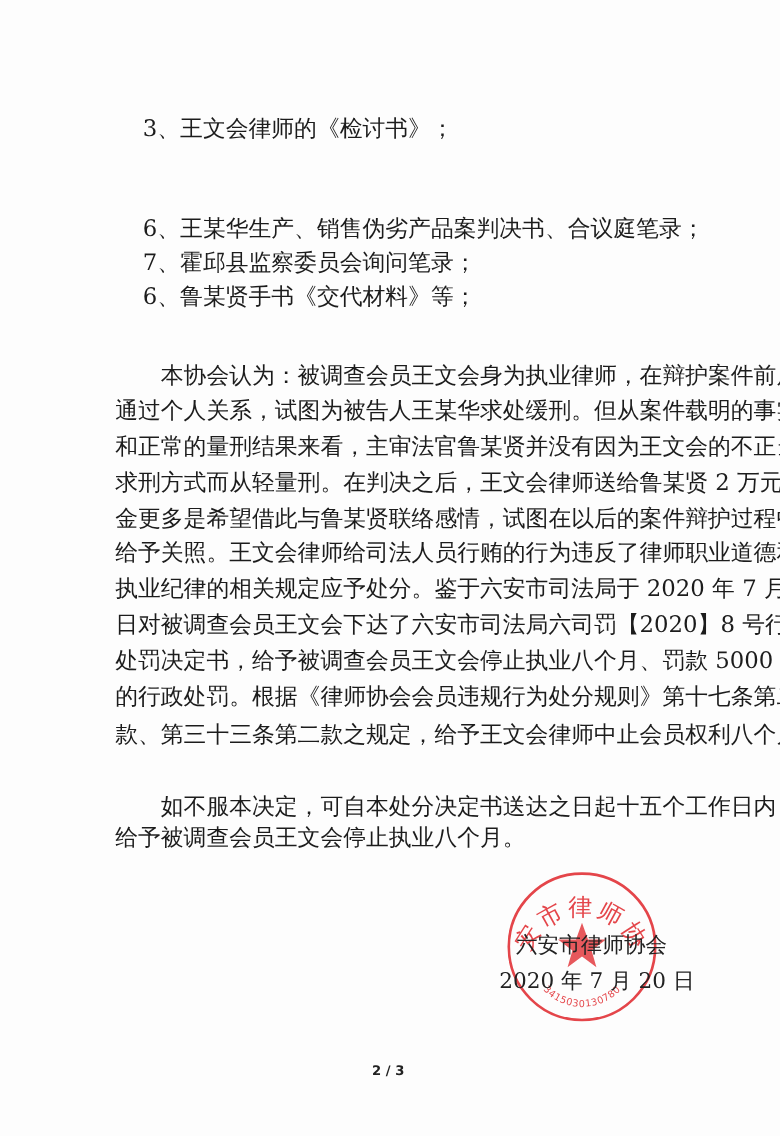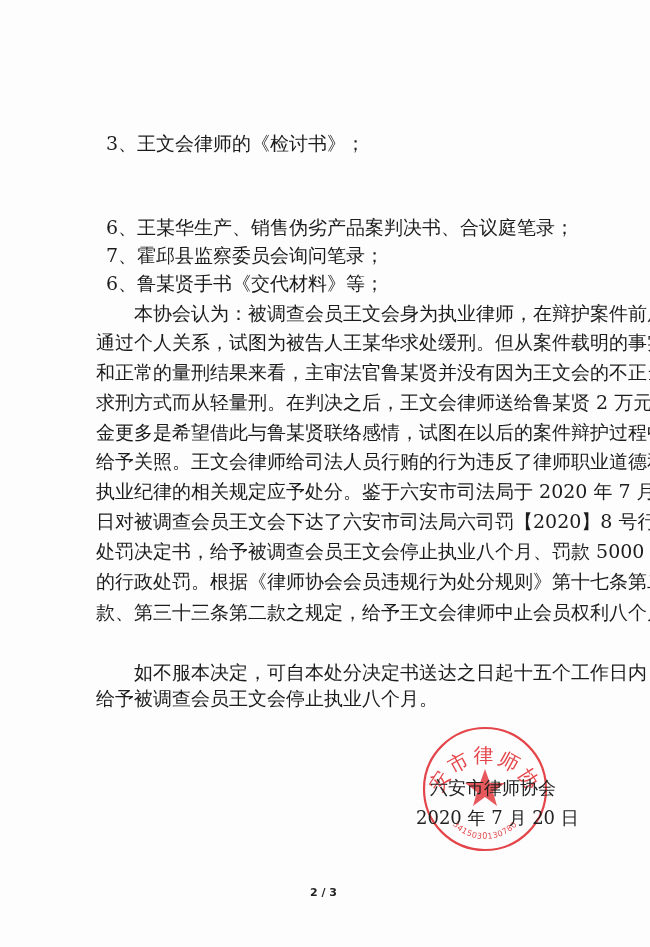--- a/index.html
+++ b/index.html
@@ -14,21 +14,21 @@
     position: absolute; left: 0; top: 0; width: 650px; height: 947px;
     background: #fdfdfd;
   }
   .line {
     position: absolute;
     font-size: 19px;
     line-height: 24px;
     white-space: nowrap;
     color: #1c1c1c;
   }
-  .item { left: 106px; margin-top: 36px; }
+  .item { left: 119px; }
   .para { left: 96px; width: 456px; text-align: justify; text-align-last: justify; }
   .para.indent { left: 134px; width: 418px; }
   .para.short { text-align-last: left; }
   .sig {
     position: absolute; font-size: 18px; line-height: 22px; white-space: nowrap; color: #222;
   }
   .stamp {
     position: absolute; left: 421px; top: 725px; width: 128px; height: 128px;
     opacity: 0.85;
   }

